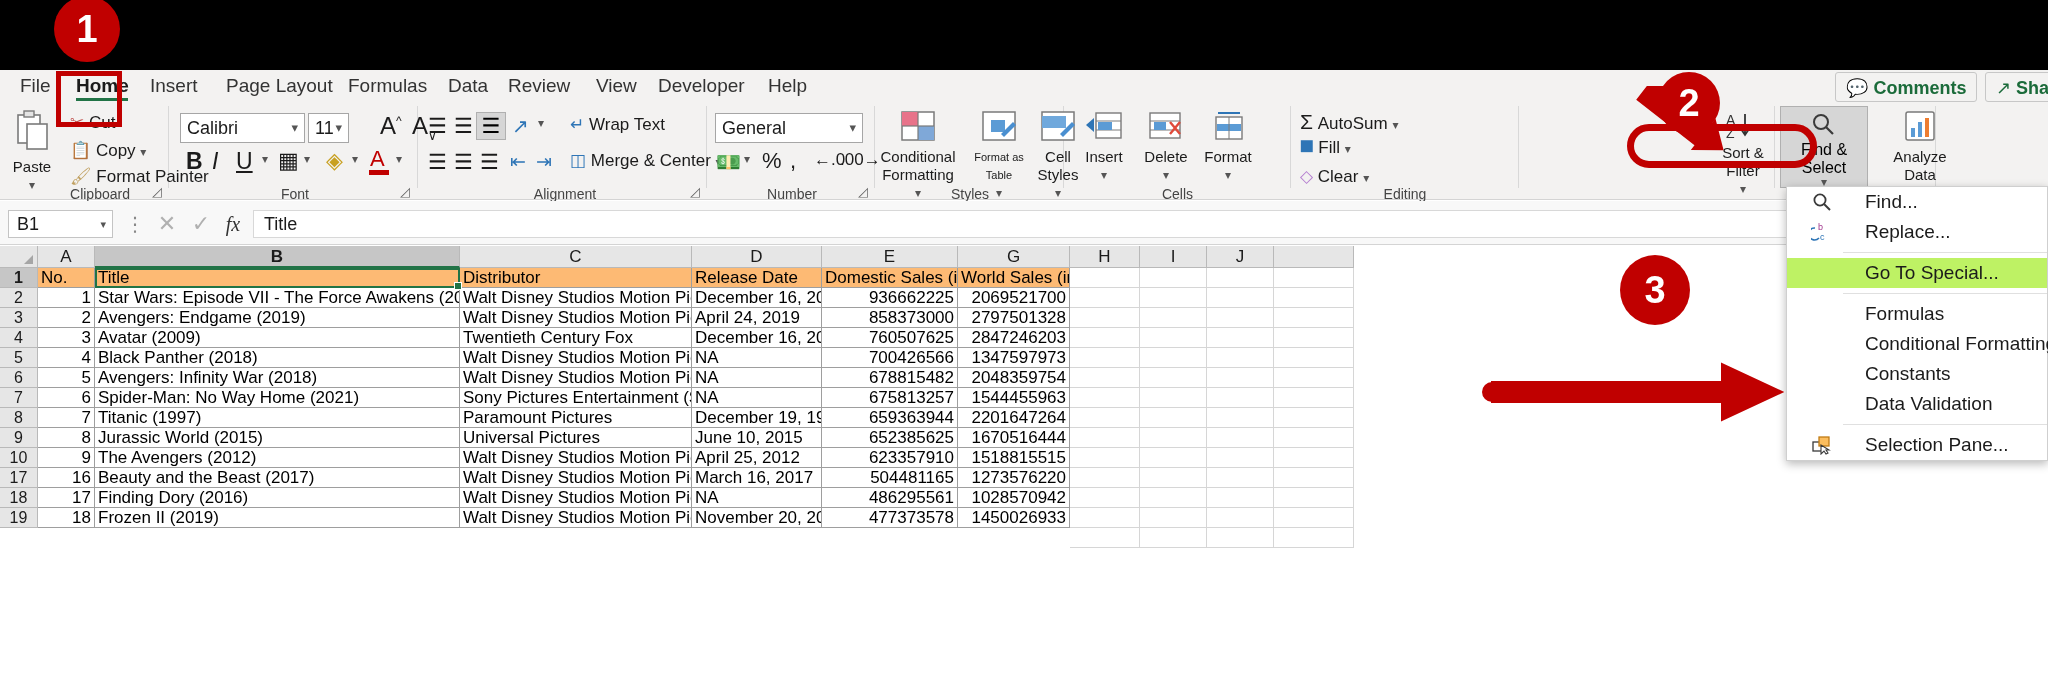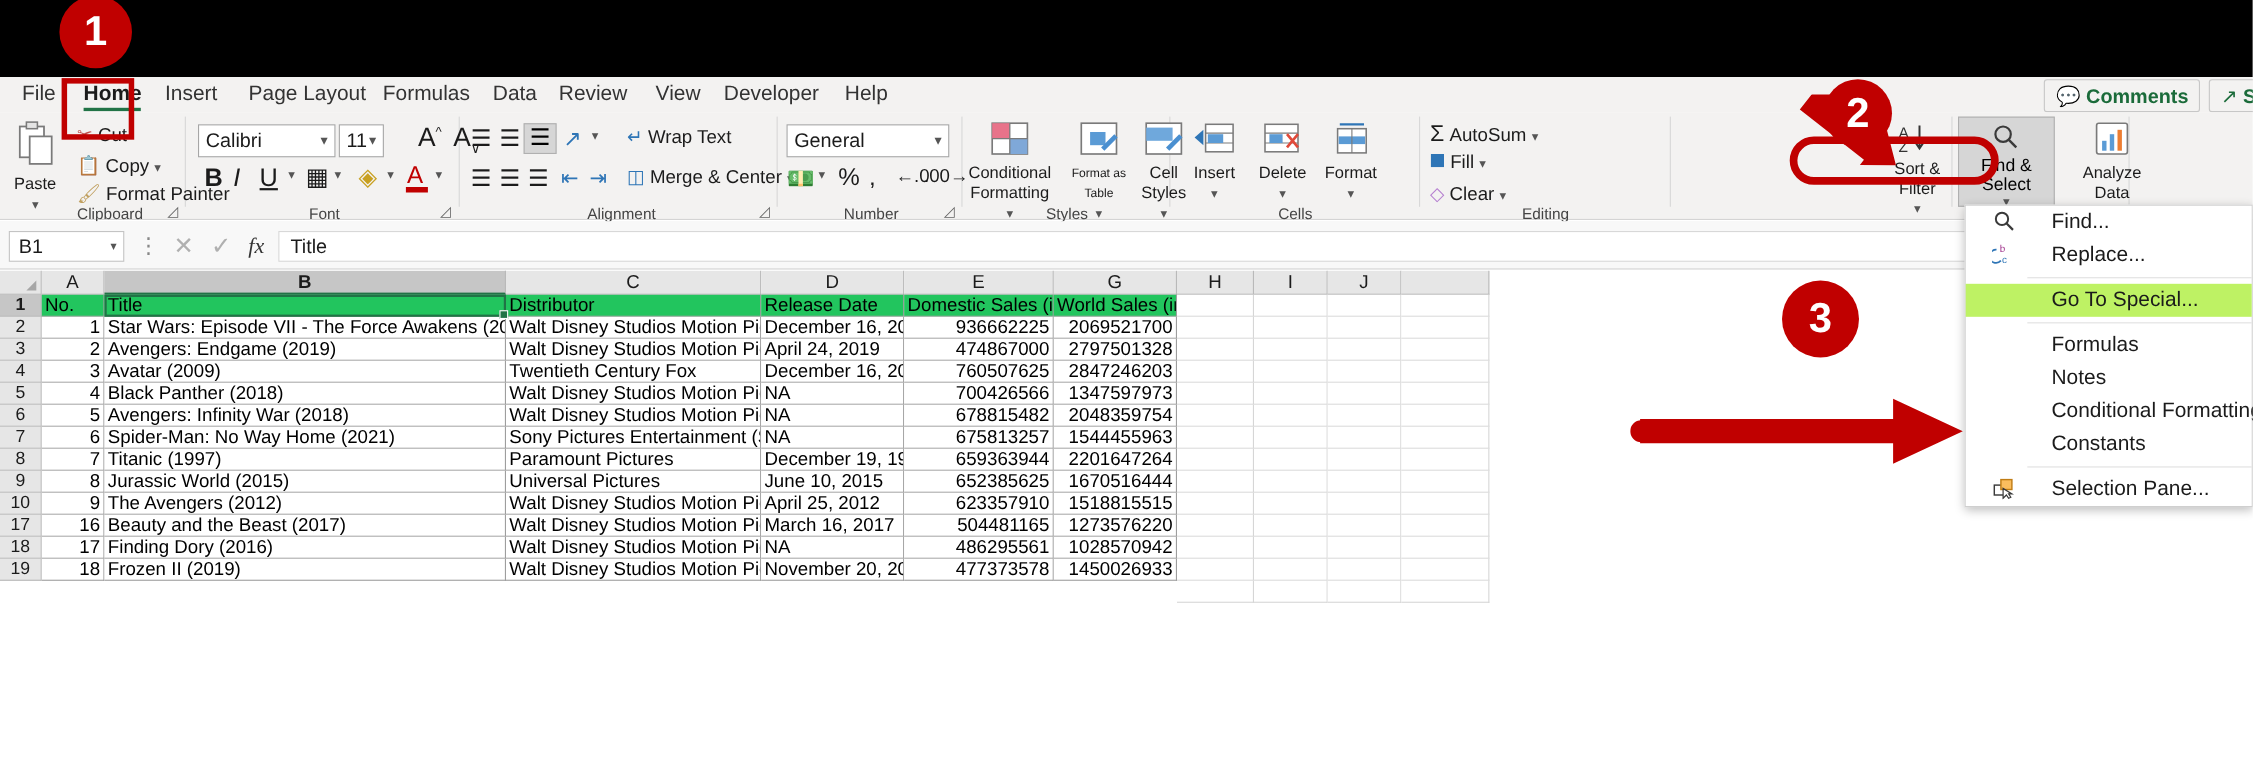--- a/index.html
+++ b/index.html
@@ -32,21 +32,21 @@
     position:absolute; height:3px; background:#217346;
   }
 
   
   .topright{
     position:absolute; top:72px; height:28px; line-height:28px;
     font-size:18px; color:#1b6b3a; white-space:nowrap;
   }
   .topright .box{
     border:1px solid #c7c7c7; background:#f3f2f1; padding:2px 10px; border-radius:3px;
-    display:inline-block; height:30px; line-height:26px;margin-left:23px;
+    display:inline-block; height:30px; line-height:26px;
   }
 
   
   .ribbon{
     position:absolute; left:0; top:102px; width:2048px; height:98px;
     background:#f3f2f1; border-bottom:1px solid #d4d4d4;
   }
   .grpsep{
     position:absolute; top:4px; width:1px; height:82px; background:#d8d8d8;
   }
@@ -119,21 +119,21 @@
     position:absolute; left:0; width:38px; height:20px; line-height:20px;
     background:#e6e6e6; border-right:1px solid #b9b9b9; border-bottom:1px solid #b9b9b9;
     text-align:center; font-size:16px; color:#1b1b1b;
   }
   .rowhdr.sel{ background:#c6c6c6; font-weight:bold; }
   .cell{
     position:absolute; height:20px; line-height:19px; font-size:17px;
     color:#000; border-right:1px solid #9e9e9e; border-bottom:1px solid #9e9e9e;
     background:#fff; padding:0 3px; white-space:nowrap; overflow:hidden;
   }
-  .cell.hdrfill{ background:#22c55e; color:#000; }
+  .cell.hdrfill{ background:#fdba74; color:#000; }
   .cell.num{ text-align:right; }
   .cell.empty{ border-right:1px solid #d6d6d6; border-bottom:1px solid #d6d6d6; }
   .selbox{
     position:absolute; border:2px solid #217346; pointer-events:none;
   }
   .selbox:after{
     content:""; position:absolute; right:-4px; bottom:-4px; width:6px; height:6px;
     background:#217346; border:1px solid #fff;
   }
 
@@ -478,21 +478,21 @@
       <div class="cell num" style="left: 38px; top: 42px; width: 57px;">1</div>
       <div class="cell " style="left: 95px; top: 42px; width: 365px;">Star Wars: Episode VII - The Force Awakens (2015)</div>
       <div class="cell " style="left: 460px; top: 42px; width: 232px;">Walt Disney Studios Motion Pictures</div>
       <div class="cell " style="left: 692px; top: 42px; width: 130px;">December 16, 2015</div>
       <div class="cell num" style="left: 822px; top: 42px; width: 136px;">936662225</div>
       <div class="cell num" style="left: 958px; top: 42px; width: 112px;">2069521700</div>
       <div class="cell num" style="left: 38px; top: 62px; width: 57px;">2</div>
       <div class="cell " style="left: 95px; top: 62px; width: 365px;">Avengers: Endgame (2019)</div>
       <div class="cell " style="left: 460px; top: 62px; width: 232px;">Walt Disney Studios Motion Pictures</div>
       <div class="cell " style="left: 692px; top: 62px; width: 130px;">April 24, 2019</div>
-      <div class="cell num" style="left: 822px; top: 62px; width: 136px;">474867000</div>
+      <div class="cell num" style="left: 822px; top: 62px; width: 136px;">858373000</div>
       <div class="cell num" style="left: 958px; top: 62px; width: 112px;">2797501328</div>
       <div class="cell num" style="left: 38px; top: 82px; width: 57px;">3</div>
       <div class="cell " style="left: 95px; top: 82px; width: 365px;">Avatar (2009)</div>
       <div class="cell " style="left: 460px; top: 82px; width: 232px;">Twentieth Century Fox</div>
       <div class="cell " style="left: 692px; top: 82px; width: 130px;">December 16, 2009</div>
       <div class="cell num" style="left: 822px; top: 82px; width: 136px;">760507625</div>
       <div class="cell num" style="left: 958px; top: 82px; width: 112px;">2847246203</div>
       <div class="cell num" style="left: 38px; top: 102px; width: 57px;">4</div>
       <div class="cell " style="left: 95px; top: 102px; width: 365px;">Black Panther (2018)</div>
       <div class="cell " style="left: 460px; top: 102px; width: 232px;">Walt Disney Studios Motion Pictures</div>
@@ -614,23 +614,23 @@
         </svg></span><span>Find...</span></div>
     <div class="mitem"><span class="micon"><svg width="22" height="20" viewBox="0 0 22 20">
           <text x="7" y="8" font-size="9" fill="#a0348c" font-family="Liberation Sans">b</text>
           <text x="9" y="18" font-size="9" fill="#2e75b6" font-family="Liberation Sans">c</text>
           <path d="M4 6 A6 6 0 1 0 8 16" fill="none" stroke="#2e75b6" stroke-width="1.6"></path>
         </svg></span><span>Replace...</span></div>
     <div class="msep"></div>
     <div class="mitem hl"><span>Go To Special...</span></div>
     <div class="msep"></div>
     <div class="mitem"><span>Formulas</span></div>
-    <div class="mitem"><span>Notes</span></div>
     <div class="mitem"><span>Conditional Formatting</span></div>
     <div class="mitem"><span>Constants</span></div>
+    <div class="mitem"><span>Data Validation</span></div>
     <div class="msep"></div>
     <div class="mitem"><span class="micon"><svg width="22" height="20" viewBox="0 0 22 20">
           <rect x="2" y="7" width="10" height="9" fill="#fff" stroke="#3a3a3a" stroke-width="1.3"></rect>
           <rect x="8" y="2" width="10" height="9" fill="#fbbd5e" stroke="#c07c14" stroke-width="1.3"></rect>
           <path d="M10 10 L10 19 L13 16 L15 19 L17 18 L15 15 L18 15 Z" fill="#fff" stroke="#3a3a3a" stroke-width="1.1"></path>
         </svg></span><span>Selection Pane...</span></div>
   </div>
 
 <div class="redrect" style="left:56px; top:71px; width:66px; height:56px;"></div>
 <div class="badge" style="left:54px; top:-4px; width:66px; height:66px; line-height:66px;">1</div>

